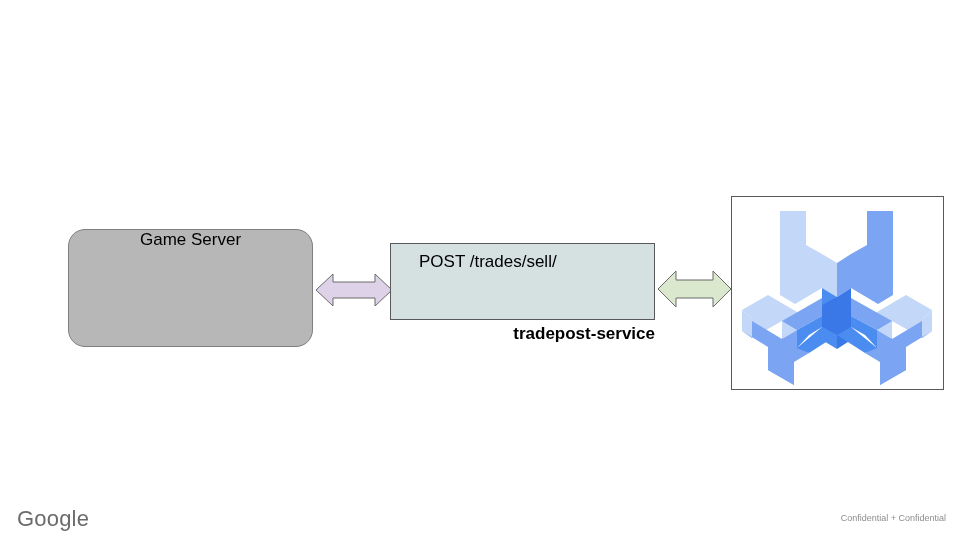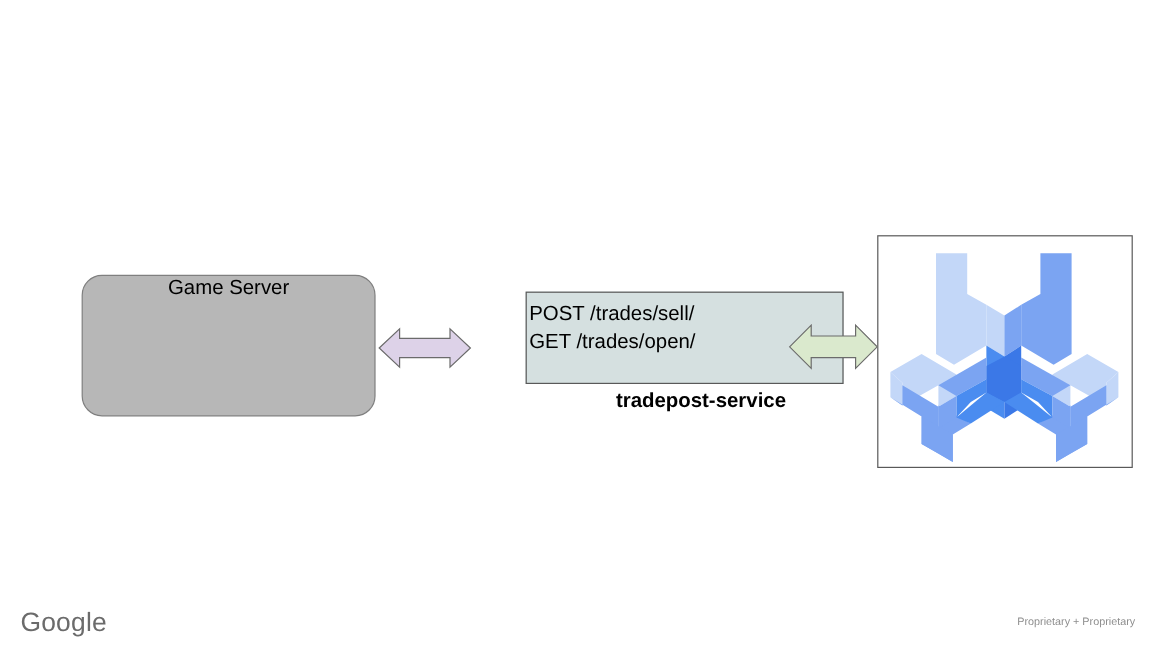--- a/index.html
+++ b/index.html
@@ -48,22 +48,21 @@
   
   #service-box {
     position: absolute;
     left: 390px;
     top: 243px;
     width: 265px;
     height: 77px;
     background: #d5e0e0;
     border: 1px solid #595959;
     box-sizing: border-box;
-    padding: 6px 0 0 2px;
-    margin-left: 48px;
+    padding: 6px 0 0 28px;
   }
   #service-box .ep-line {
     font-size: 17px;
     line-height: 23px;
     color: #000000;
     white-space: nowrap;
   }
   #service-caption {
     position: absolute;
     left: 390px;
@@ -119,21 +118,20 @@
   </div>
 
   <div class="darrow" style="left:315px; top:269px;">
     <svg width="78" height="42" viewBox="0 0 78 42">
       <polygon points="1,21 18,5 18,13 60,13 60,5 77,21 60,37 60,29 18,29 18,37" fill="#ddd2e8" stroke="#6b6b6b" stroke-width="1" stroke-linejoin="miter"></polygon>
     </svg>
   </div>
 
   <div id="service-box">
     <div class="ep-line">POST /trades/sell/</div>
-    <div class="ep-line">GET /trades/open/</div>
   </div>
   <div id="service-caption">tradepost-service</div>
 
   <div class="darrow" style="left:657px; top:265px;">
     <svg width="75" height="48" viewBox="0 0 75 48">
       <polygon points="1,24 19,6 19,15 56,15 56,6 74,24 56,42 56,33 19,33 19,42" fill="#dae9cd" stroke="#6b6b6b" stroke-width="1" stroke-linejoin="miter"></polygon>
     </svg>
   </div>
 
   <div id="logo-frame">
@@ -168,15 +166,15 @@
       <polygon points="174,150 148,165 133,156 160,141 160,181 148,188 148,165" fill="#7ba4f2"></polygon>
       <polygon points="174,173 148,188 148,165 174,150" fill="#7ba4f2"></polygon>
       <polygon points="160,124 119,101 119,119 145,133" fill="#7ba4f2"></polygon>
       <polygon points="145,133 119,119 119,130 133,138 145,151" fill="#4a8cf0"></polygon>
       <polygon points="160,142 145,133 145,151 160,160" fill="#7ba4f2"></polygon>
       <polygon points="145,151 119,130 105,138 133,156" fill="#4a8cf0"></polygon>
     </svg>
   </div>
 
   <div id="google-wordmark">Google</div>
-  <div id="confidential-note">Proprietary + Proprietary</div>
+  <div id="confidential-note">Confidential + Confidential</div>
 
 </div>
 
 </body></html>

